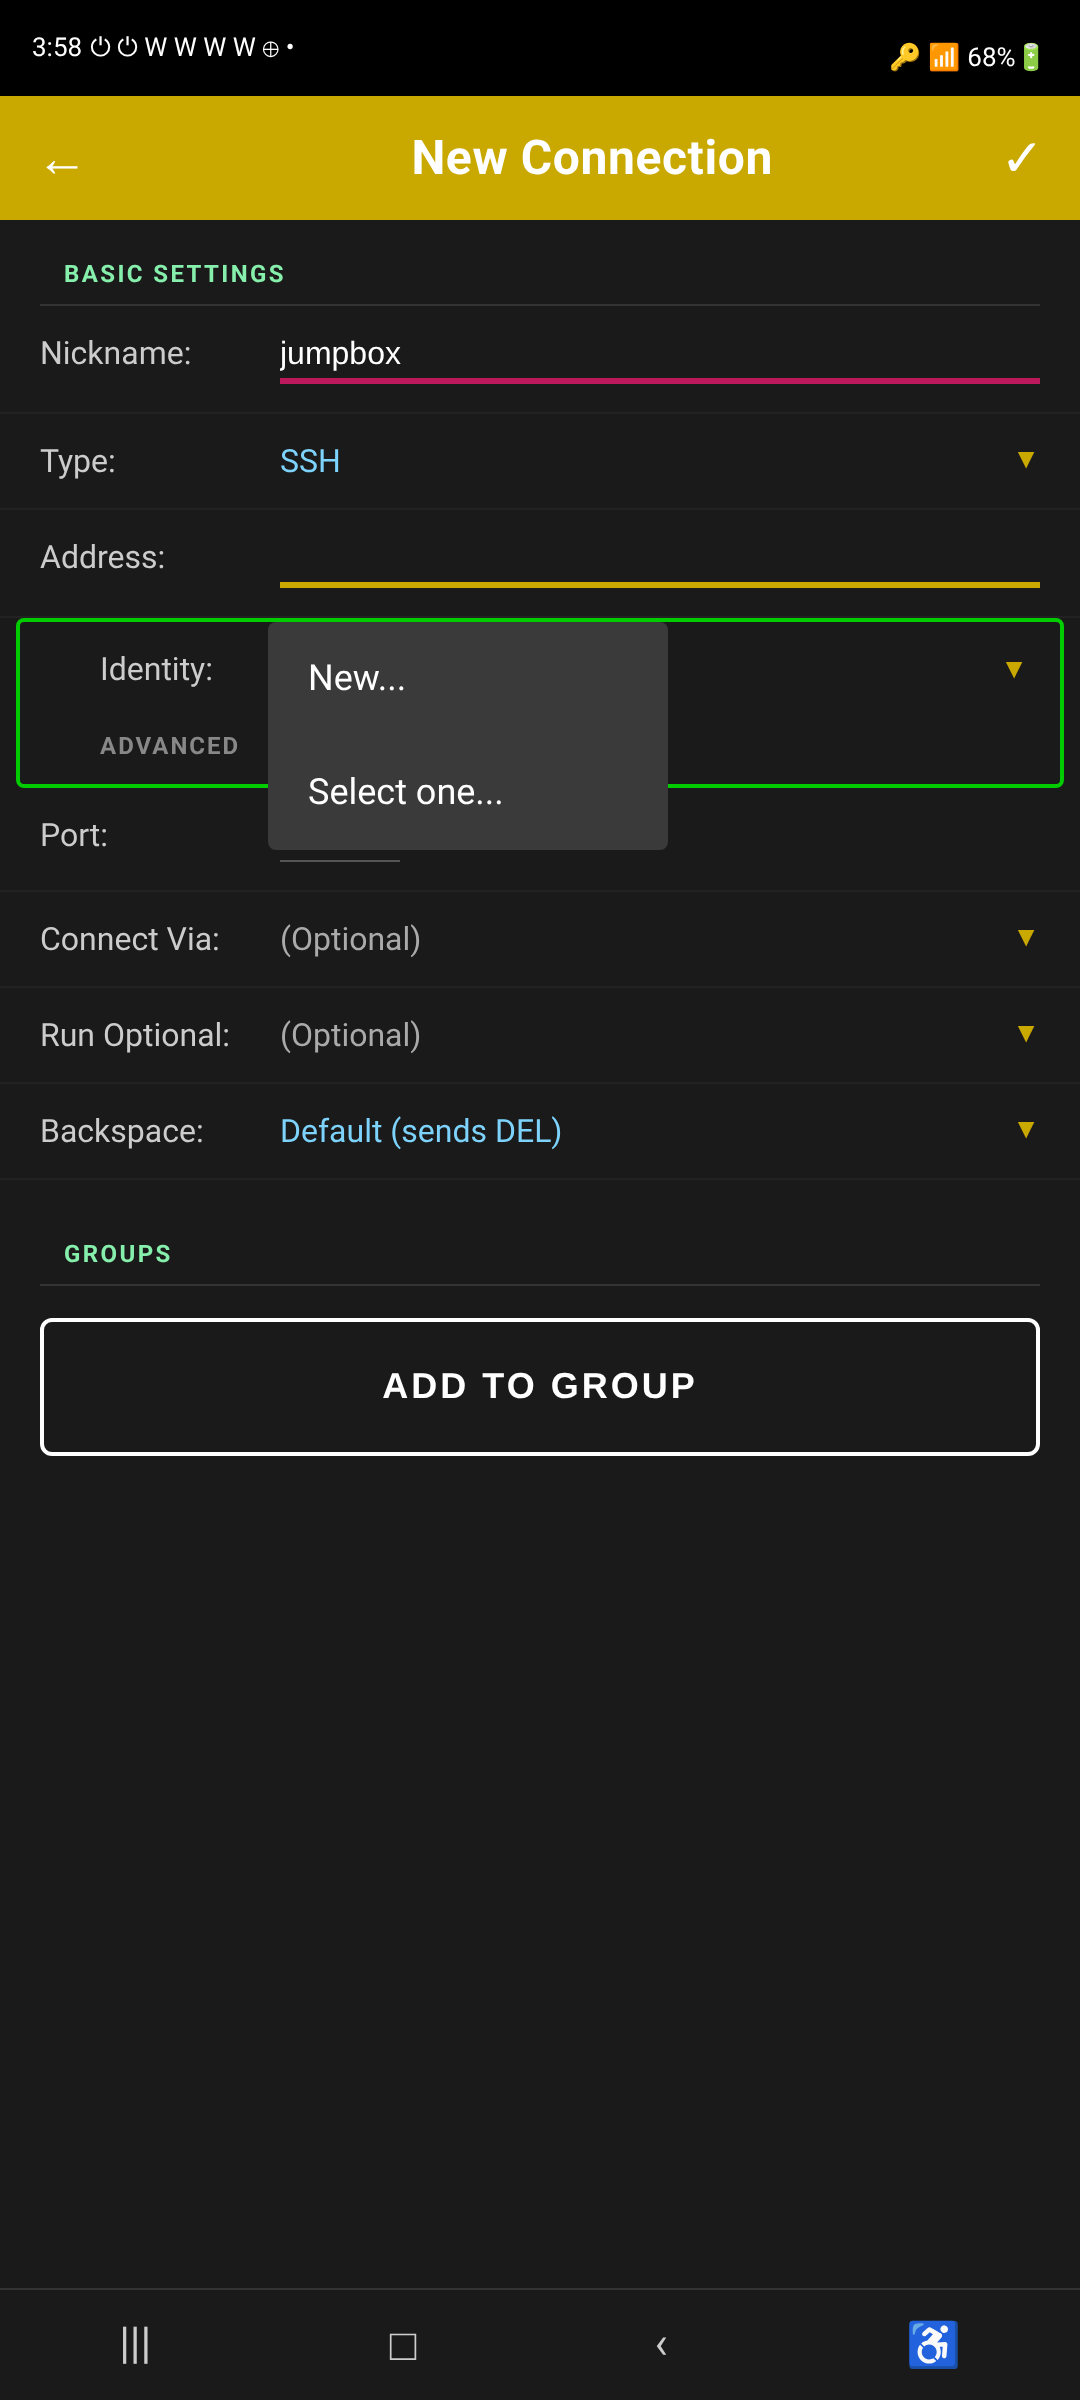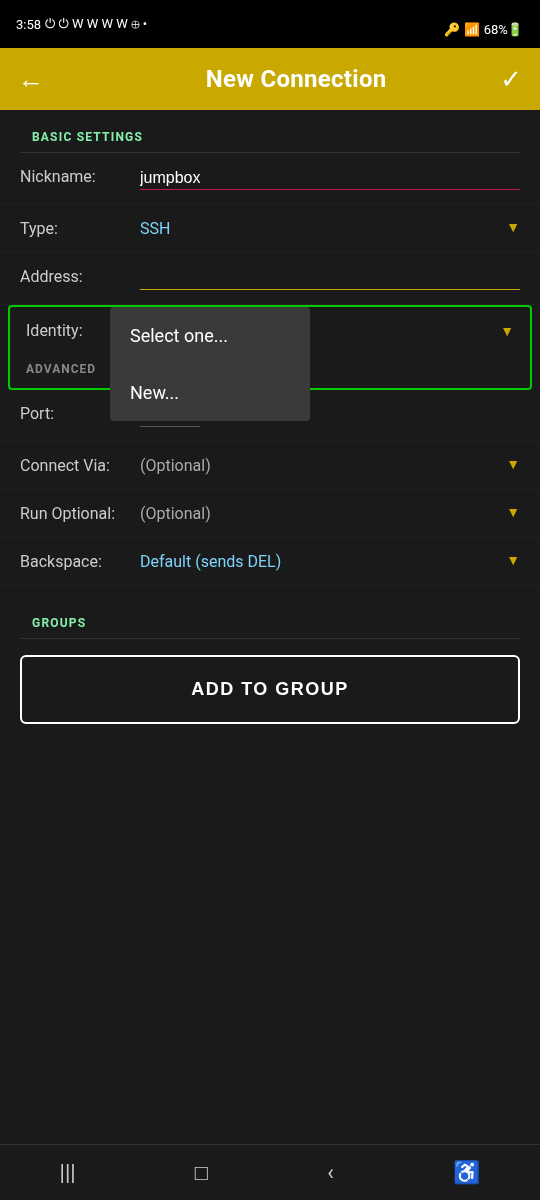--- a/index.html
+++ b/index.html
@@ -94,21 +94,21 @@
     .form-value {
       flex: 1;
       color: #7dd3fc;
       font-size: 16px;
     }
 
     .form-input {
       flex: 1;
       background: transparent;
       border: none;
-      border-bottom: 1px solid #be185d;
+      border-bottom: 3px solid #be185d;
       color: #fff;
       font-size: 16px;
       outline: none;
       padding: 2px 0;
     }
 
     .form-input.yellow-underline {
       border-bottom-color: #c9a800;
     }
 
@@ -118,20 +118,21 @@
       margin-left: 8px;
     }
 
     
     .identity-section {
       border: 2px solid #00cc00;
       margin: 0 8px;
       border-radius: 4px;
       position: relative;
       background: #1a1a1a;
+      padding-left: 24px;
     }
 
     .identity-row {
       display: flex;
       align-items: center;
       padding: 14px 16px;
       position: relative;
     }
 
     .advanced-row {
@@ -266,22 +267,22 @@
   </div>
 
   <div class="identity-section">
 
     <div class="identity-row">
       <span class="form-label">Identity:</span>
       <span class="select-value"></span>
       <span class="dropdown-arrow">▼</span>
 
       <div class="dropdown-overlay">
+        <div class="dropdown-item">New...</div>
         <div class="dropdown-item">Select one...</div>
-        <div class="dropdown-item">New...</div>
       </div>
     </div>
 
     <div class="advanced-row">
       <span class="advanced-label">ADVANCED</span>
     </div>
   </div>
 
   <div class="form-row">
     <span class="form-label">Port:</span>

